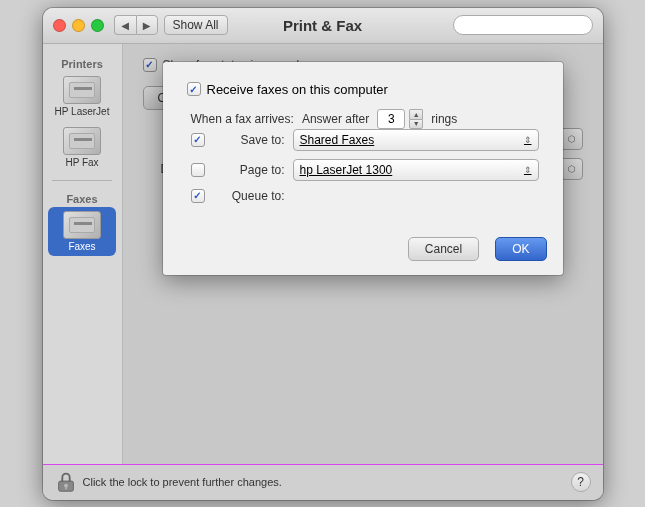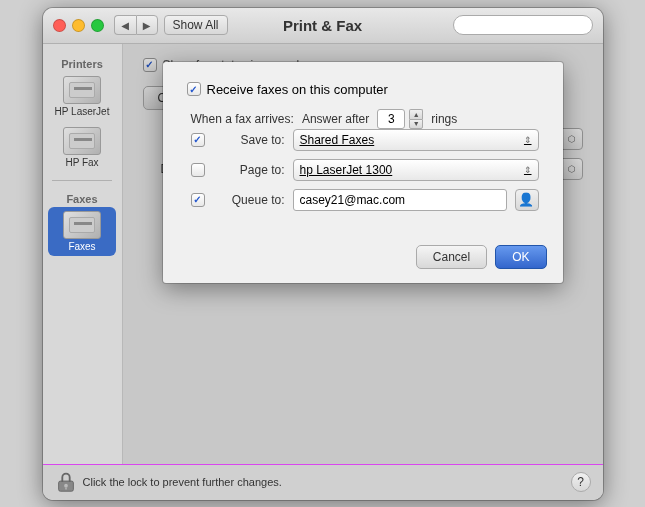--- a/index.html
+++ b/index.html
@@ -303,21 +303,21 @@
       display: flex;
       align-items: center;
       justify-content: center;
       cursor: pointer;
       font-size: 13px;
     }
 
     .dialog-buttons {
       display: flex;
       justify-content: flex-end;
-      gap: 8px;
+      gap: 16px;
       padding: 10px 16px 14px;
     }
     .mac-btn {
       height: 24px;
       padding: 0 16px;
       border-radius: 5px;
       border: 1px solid #aaa;
       background: linear-gradient(to bottom, #f5f5f5, #d8d8d8);
       font-size: 12px;
       cursor: pointer;
@@ -536,24 +536,20 @@
                 <div class="option-row-label">Page to:</div>
                 <div class="mac-select" style="width:200px;">
                   <span>hp LaserJet 1300</span>
                   <span class="mac-select-arrow">⇕</span>
                 </div>
               </div>
 
               <div class="option-row">
                 <div class="mac-checkbox checked"></div>
                 <div class="option-row-label">Queue to:</div>
-                <div class="email-row" style="flex:1;">
-                  <input class="email-input" type="text" value="casey21@mac.com" style="width: 160px;">
-                  <div class="contact-btn">👤</div>
-                </div>
               </div>
             </div>
           </div>
 
           <div class="dialog-buttons">
             <button class="mac-btn">Cancel</button>
             <button class="mac-btn mac-btn-default">OK</button>
           </div>
         </div>
       </div>

